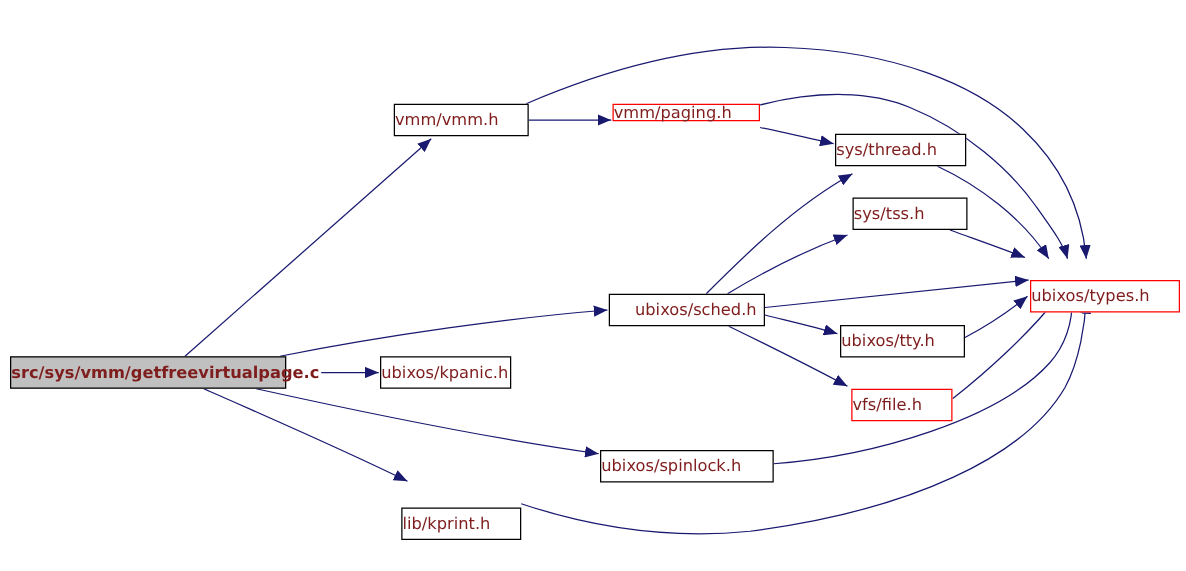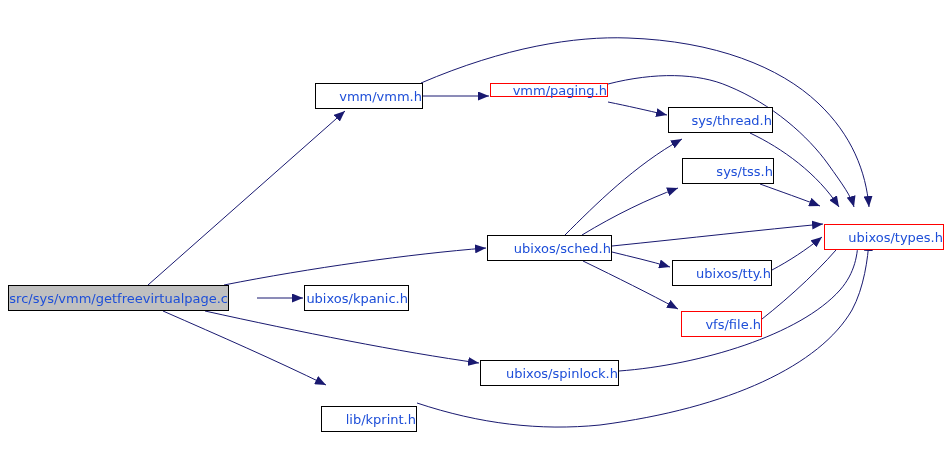--- a/index.html
+++ b/index.html
@@ -4,23 +4,23 @@
 <style>
   html,body { margin:0; padding:0; background:#ffffff; }
   #graph {
     position:relative; width:949px; height:457px; background:#ffffff; overflow:hidden;
     font-family:"DejaVu Sans", sans-serif;
   }
   #edges { position:absolute; left:0; top:0; width:949px; height:457px; }
   .edge { fill:none; stroke:#191970; stroke-width:1; }
   .node {
     position:absolute; box-sizing:border-box;
-    display:flex; align-items:center; justify-content:flex-end;
+    display:flex; align-items:center; justify-content:flex-start;
     border:1px solid #000; background:#fff;
-    font-size:13px; color:#1d4ed8; white-space:nowrap;
+    font-size:13px; color:#7f1d1d; white-space:nowrap;
   }
 </style>
 </head>
 <body>
 
 <div id="graph">
   <svg id="edges" xmlns="http://www.w3.org/2000/svg">
     <defs>
       <marker id="arrowhead" markerWidth="11" markerHeight="9" refX="11" refY="4.5" orient="auto" markerUnits="userSpaceOnUse">
         <path d="M0,0 L11,4.5 L0,9 z" fill="#191970"></path>
@@ -41,36 +41,36 @@
       <path d="M 582,235 C 615,215 648,199 678,188" class="edge" stroke="#191970" marker-end="url(#arrowhead)"></path>
       <path d="M 612,246 C 690,238 760,230 823,224" class="edge" stroke="#191970" marker-end="url(#arrowhead)"></path>
       <path d="M 612,252 C 632,257 650,261 670,267" class="edge" stroke="#191970" marker-end="url(#arrowhead)"></path>
       <path d="M 583,261 C 618,278 648,293 678,309" class="edge" stroke="#191970" marker-end="url(#arrowhead)"></path>
       <path d="M 772,270 C 789,261 806,250 822,237" class="edge" stroke="#191970" marker-end="url(#arrowhead)"></path>
       <path d="M 762,319 C 790,297 824,266 846,238" class="edge" stroke="#191970" marker-end="url(#arrowhead)"></path>
       <path d="M 619,371 C 700,365 800,335 840,290 C 855,273 858,254 858,238" class="edge" stroke="#191970" marker-end="url(#arrowhead)"></path>
       <path d="M 417,403 C 480,424 540,431 600,425 C 730,408 820,365 852,310 C 864,288 868,258 869,240" class="edge" stroke="#191970" marker-end="url(#arrowhead)"></path>
     </svg>
   <div id="nodes">
-      <div class="node" style="left: 8px; top: 285px; width: 221px; height: 26px; background: rgb(192, 192, 192); border-color: rgb(0, 0, 0);">
+      <div class="node" style="left: 8px; top: 285px; width: 221px; height: 26px; background: rgb(192, 192, 192); border-color: rgb(0, 0, 0); font-weight: bold;">
         <span>src/sys/vmm/getfreevirtualpage.c</span>
       </div>
       <div class="node" style="left: 315px; top: 83px; width: 108px; height: 26px; background: rgb(255, 255, 255); border-color: rgb(0, 0, 0);">
         <span>vmm/vmm.h</span>
       </div>
       <div class="node" style="left: 490px; top: 83px; width: 118px; height: 14px; background: rgb(255, 255, 255); border-color: rgb(255, 0, 0);">
         <span>vmm/paging.h</span>
       </div>
       <div class="node" style="left: 668px; top: 107px; width: 105px; height: 26px; background: rgb(255, 255, 255); border-color: rgb(0, 0, 0);">
         <span>sys/thread.h</span>
       </div>
       <div class="node" style="left: 682px; top: 158px; width: 92px; height: 26px; background: rgb(255, 255, 255); border-color: rgb(0, 0, 0);">
         <span>sys/tss.h</span>
       </div>
-      <div class="node" style="left: 487px; top: 235px; width: 125px; height: 26px; background: rgb(255, 255, 255); border-color: rgb(0, 0, 0);">
+      <div class="node" style="left: 487px; top: 235px; width: 125px; height: 26px; background: rgb(255, 255, 255); border-color: rgb(0, 0, 0); padding-left: 20px;">
         <span>ubixos/sched.h</span>
       </div>
       <div class="node" style="left: 824px; top: 224px; width: 120px; height: 26px; background: rgb(255, 255, 255); border-color: rgb(255, 0, 0);">
         <span>ubixos/types.h</span>
       </div>
       <div class="node" style="left: 672px; top: 260px; width: 100px; height: 26px; background: rgb(255, 255, 255); border-color: rgb(0, 0, 0);">
         <span>ubixos/tty.h</span>
       </div>
       <div class="node" style="left: 681px; top: 311px; width: 81px; height: 26px; background: rgb(255, 255, 255); border-color: rgb(255, 0, 0);">
         <span>vfs/file.h</span>

